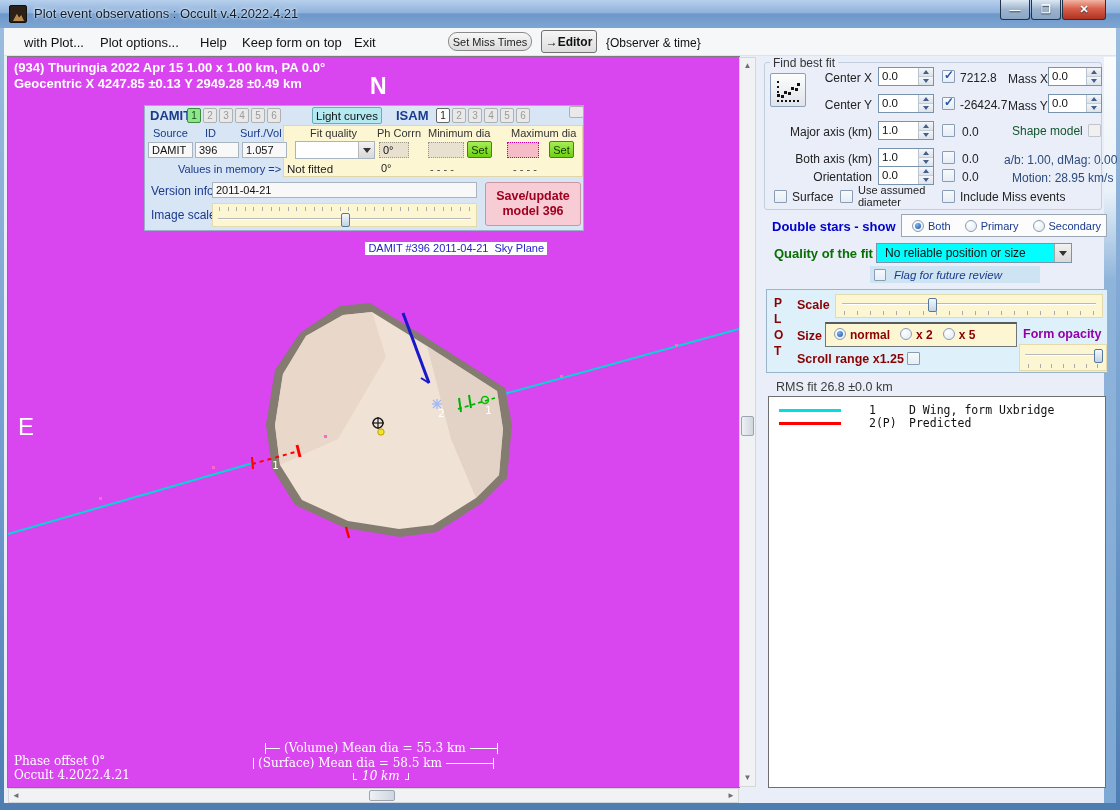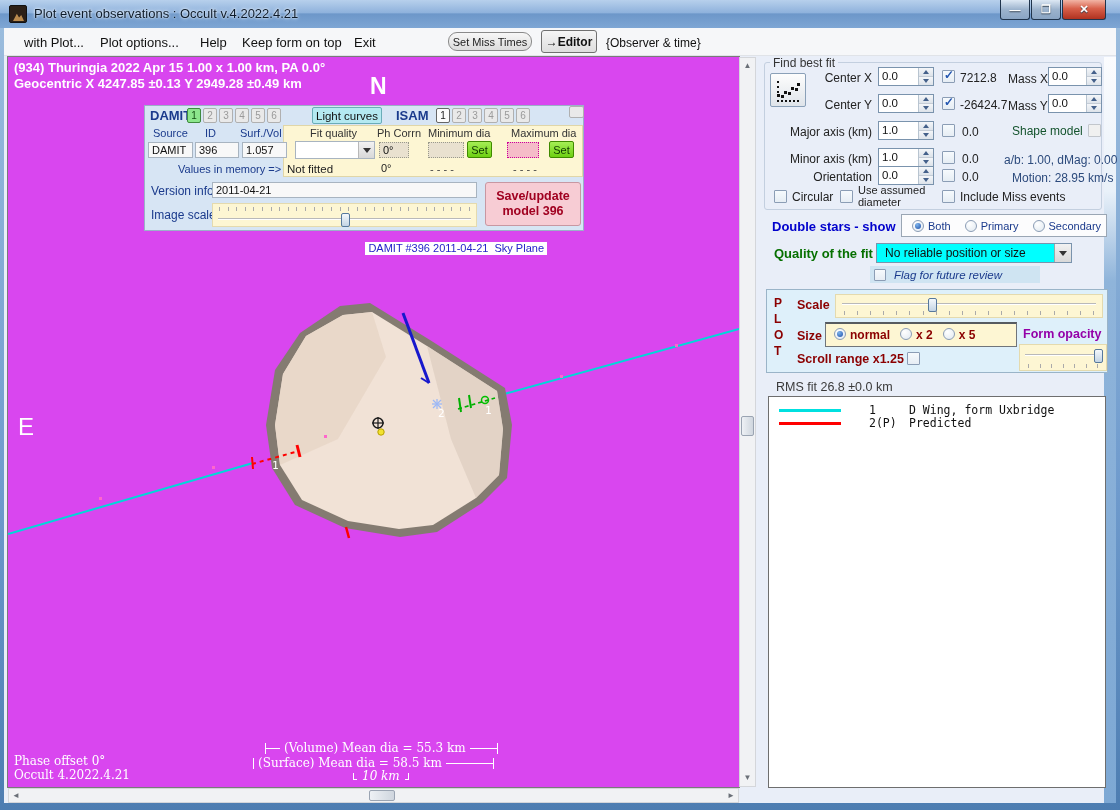--- a/index.html
+++ b/index.html
@@ -429,21 +429,21 @@
         <i>
           <span class="tri-d"></span>
         </i>
       </span>
   </div>
   <div class="cb" style="left:938px;top:68px"></div>
   <span class="rp-label" style="left:958px;top:69px;color:#222">0.0</span>
   <span class="rp-label" style="left:1008px;top:68px;color:#14532d">Shape model</span>
   <div class="cb disabled" style="left:1084px;top:68px"></div>
 
-  <span class="rp-label" style="left:772px;top:96px;width:96px;text-align:right;color:#222">Minor axis (km)</span>
+  <span class="rp-label" style="left:772px;top:96px;width:96px;text-align:right;color:#222">Both axis (km)</span>
   <div class="spin" style="left:874px;top:92px">
     <span class="val">1.0</span>
     <span class="ud">
         <i>
           <span class="tri-u"></span>
         </i>
         <i>
           <span class="tri-d"></span>
         </i>
       </span>
@@ -462,21 +462,21 @@
         <i>
           <span class="tri-d"></span>
         </i>
       </span>
   </div>
   <div class="cb" style="left:938px;top:113px"></div>
   <span class="rp-label" style="left:958px;top:114px;color:#222">0.0</span>
   <span class="rp-label" style="left:1008px;top:115px;color:#2c4a7c">Motion: 28.95 km/s</span>
 
   <div class="cb" style="left:770px;top:134px"></div>
-  <span class="rp-label" style="left:788px;top:134px;color:#222">Circular</span>
+  <span class="rp-label" style="left:788px;top:134px;color:#222">Surface</span>
   <div class="cb" style="left:836px;top:134px"></div>
   <span class="rp-label" style="left:854px;top:128px;color:#222;font-size:11px">Use assumed</span>
   <span class="rp-label" style="left:854px;top:140px;color:#222;font-size:11px">diameter</span>
   <div class="cb" style="left:938px;top:134px"></div>
   <span class="rp-label" style="left:956px;top:134px;color:#222">Include Miss events</span>
 
   <span class="rp-label" style="left:768px;top:163px;font-size:13px;font-weight:bold;color:#0000cc">Double stars - show</span>
   <div class="dsbox">
     <span class="ds-opt">
         <span class="radio sel"></span>

